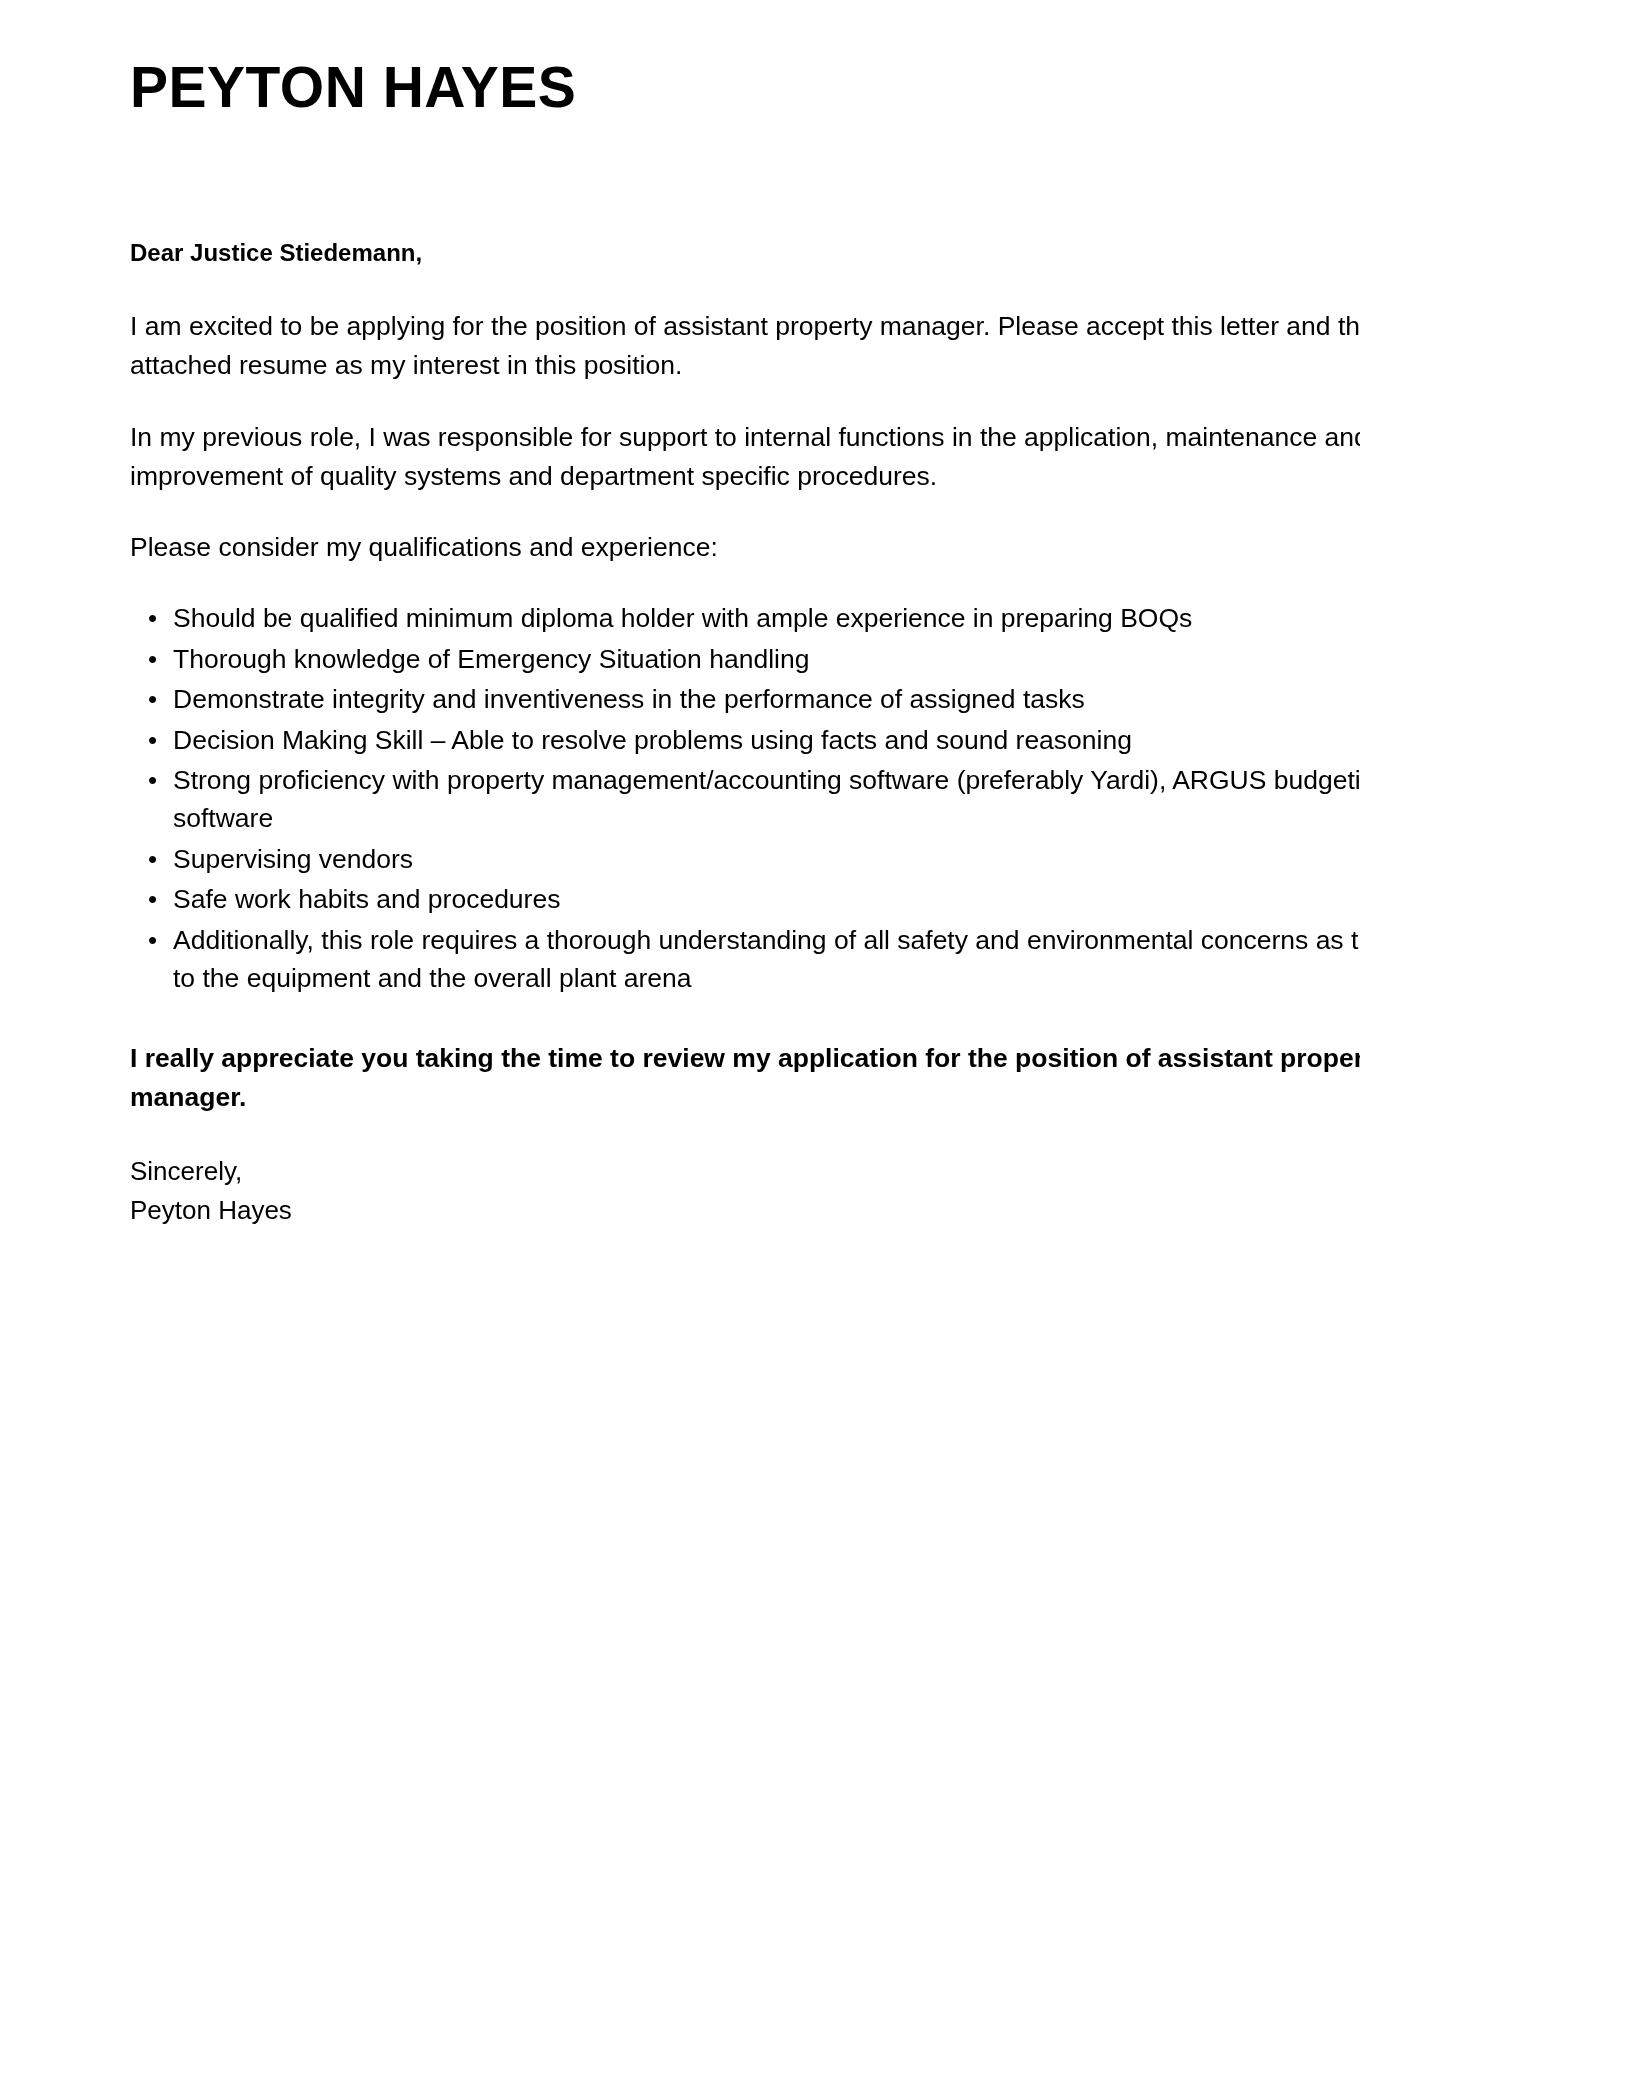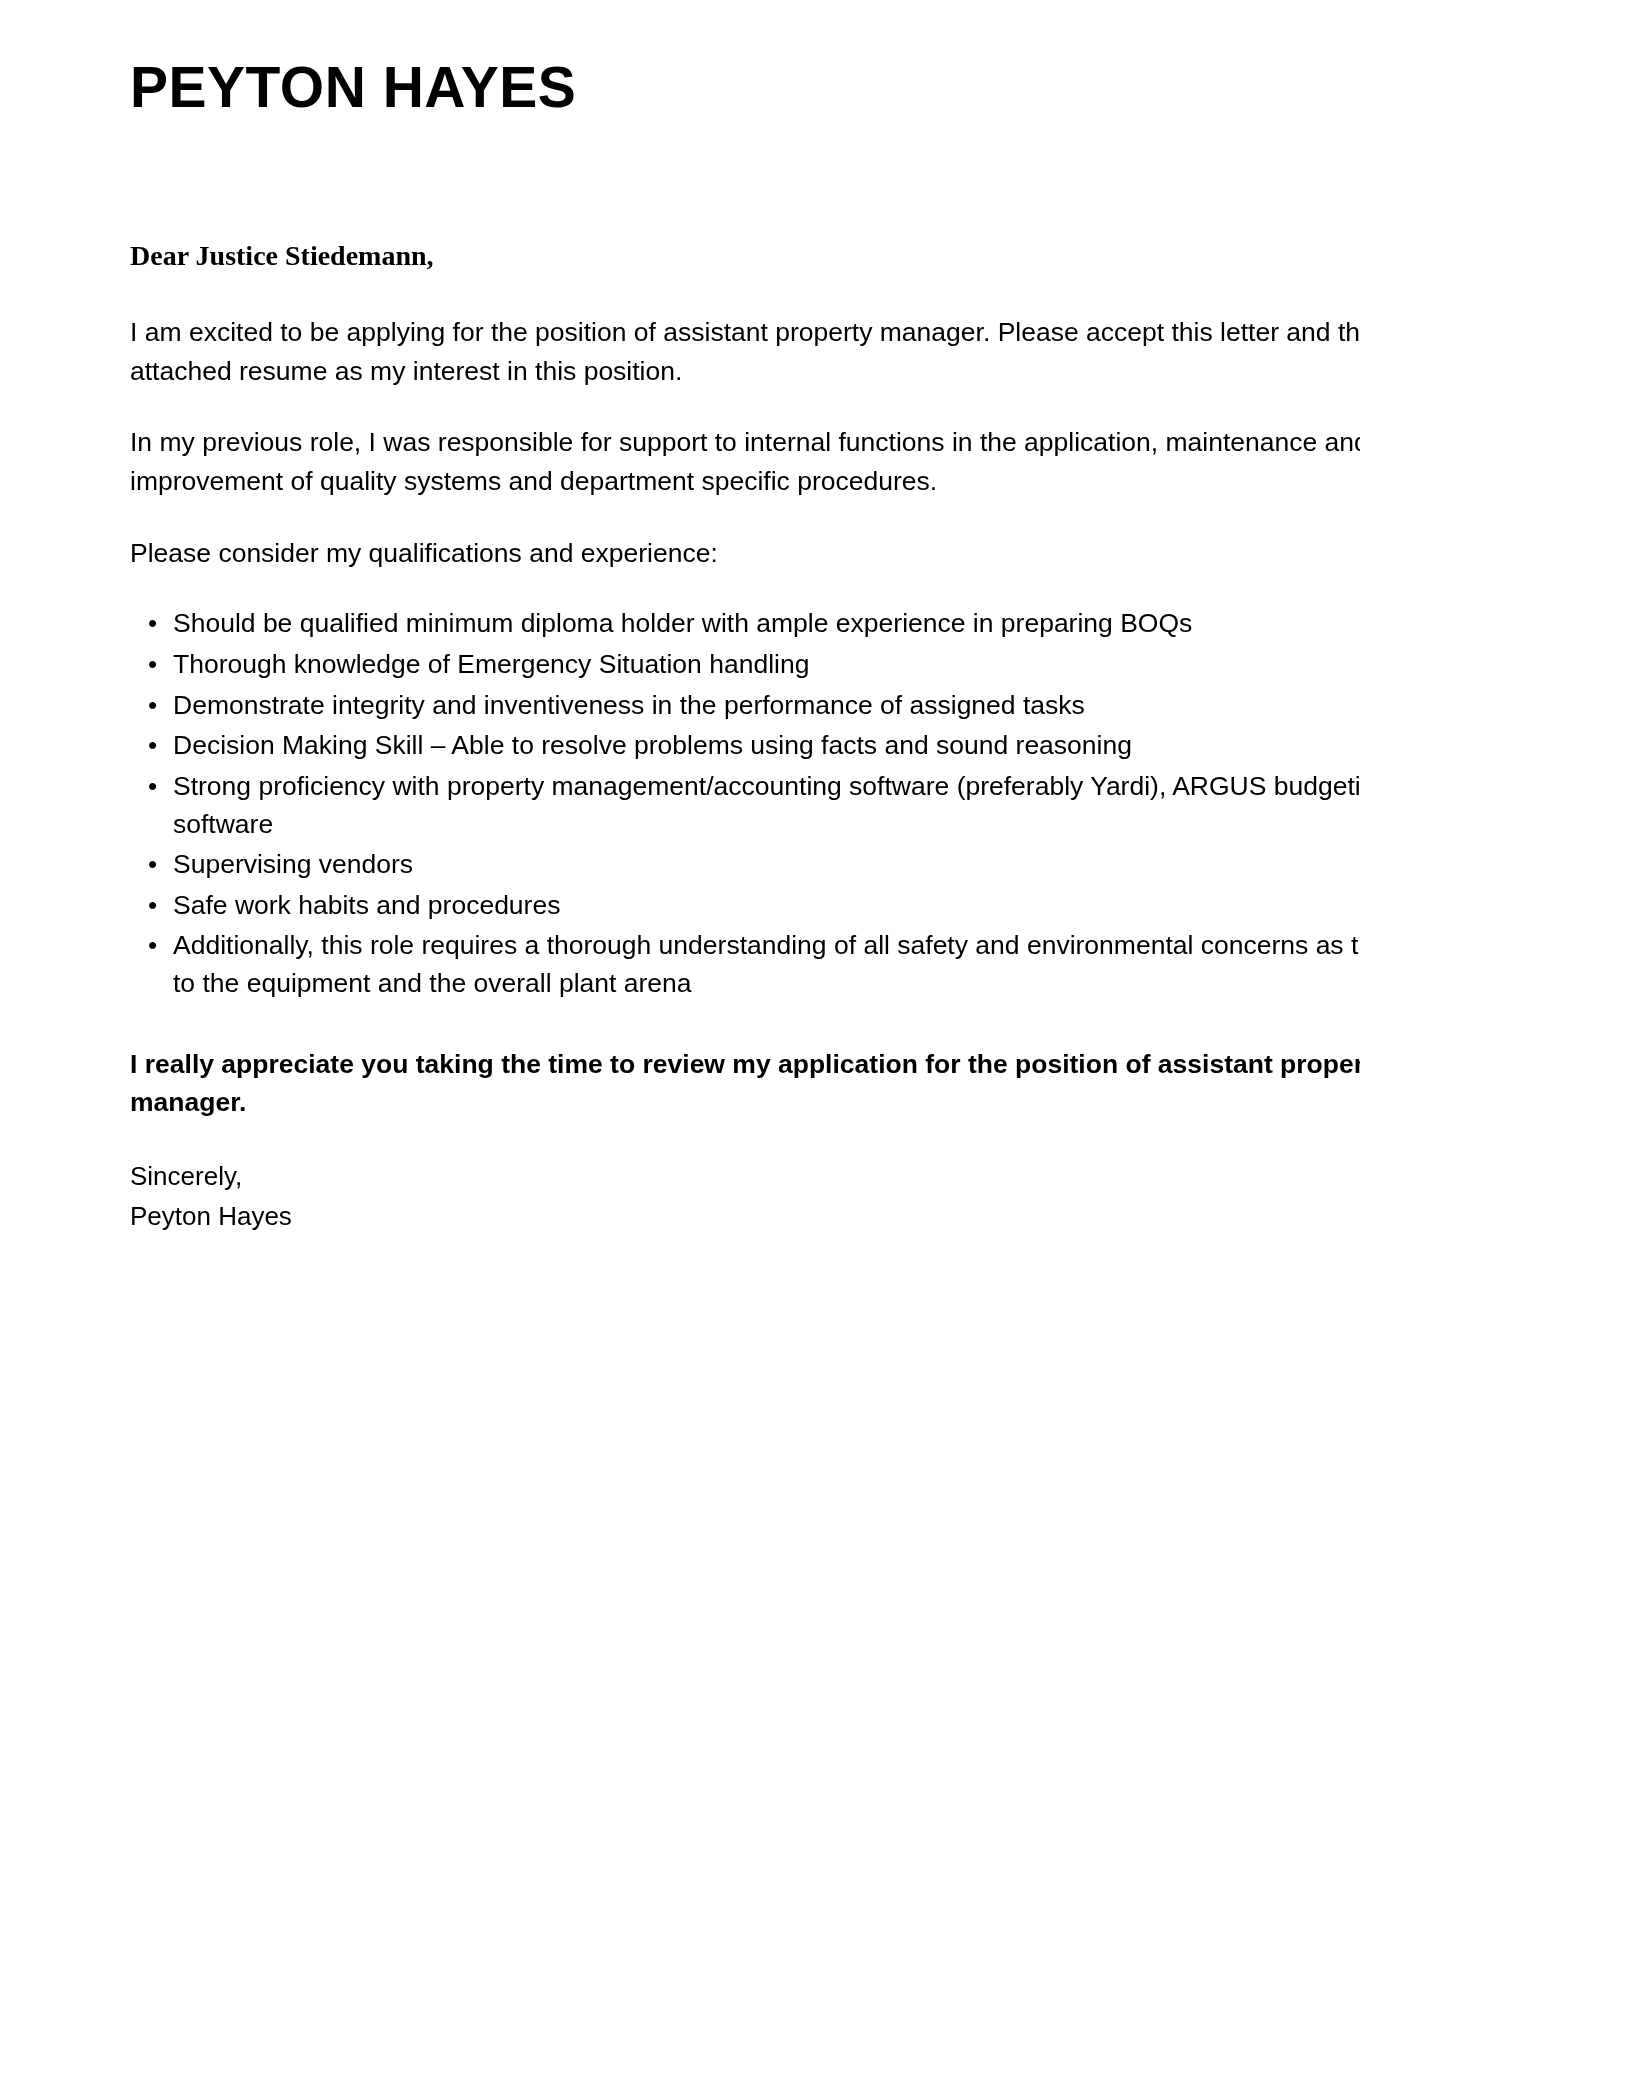--- a/index.html
+++ b/index.html
@@ -58,25 +58,24 @@
   .body-block {
     margin-top: 118px;
     width: 1345px;
   }
   p.para {
     font-size: 26.5px;
     line-height: 1.46;
     margin: 0 0 33px 0;
   }
   p.salutation {
-    font-size: 28px;
+    font-size: 24px;
     font-weight: bold;
     line-height: 1.4;
     margin: 0 0 38px 0;
-    font-family: Liberation Serif, serif;
   }
   p.closing {
     font-size: 26.5px;
     font-weight: bold;
     line-height: 1.46;
     margin: 42px 0 36px 0;
     width: 1300px;
   }
   ul.quals {
     list-style: none;

